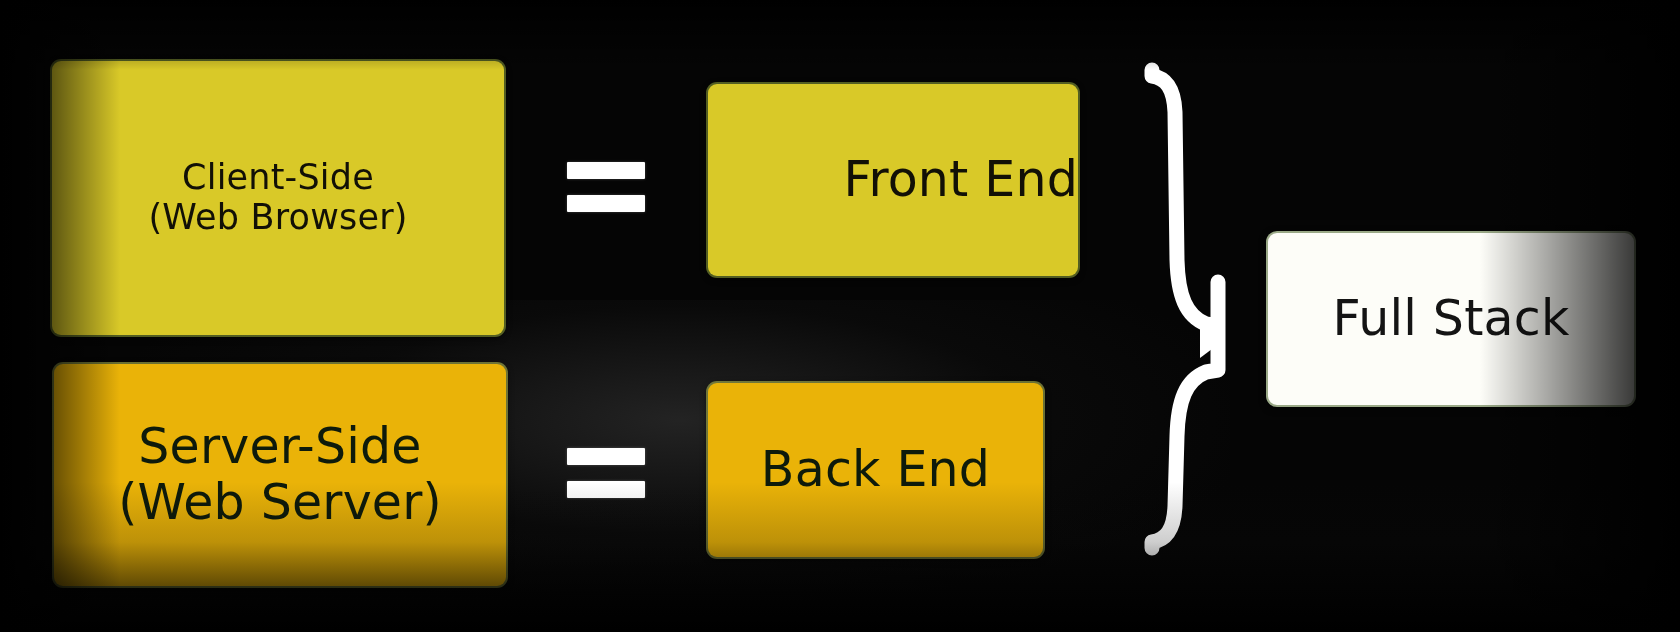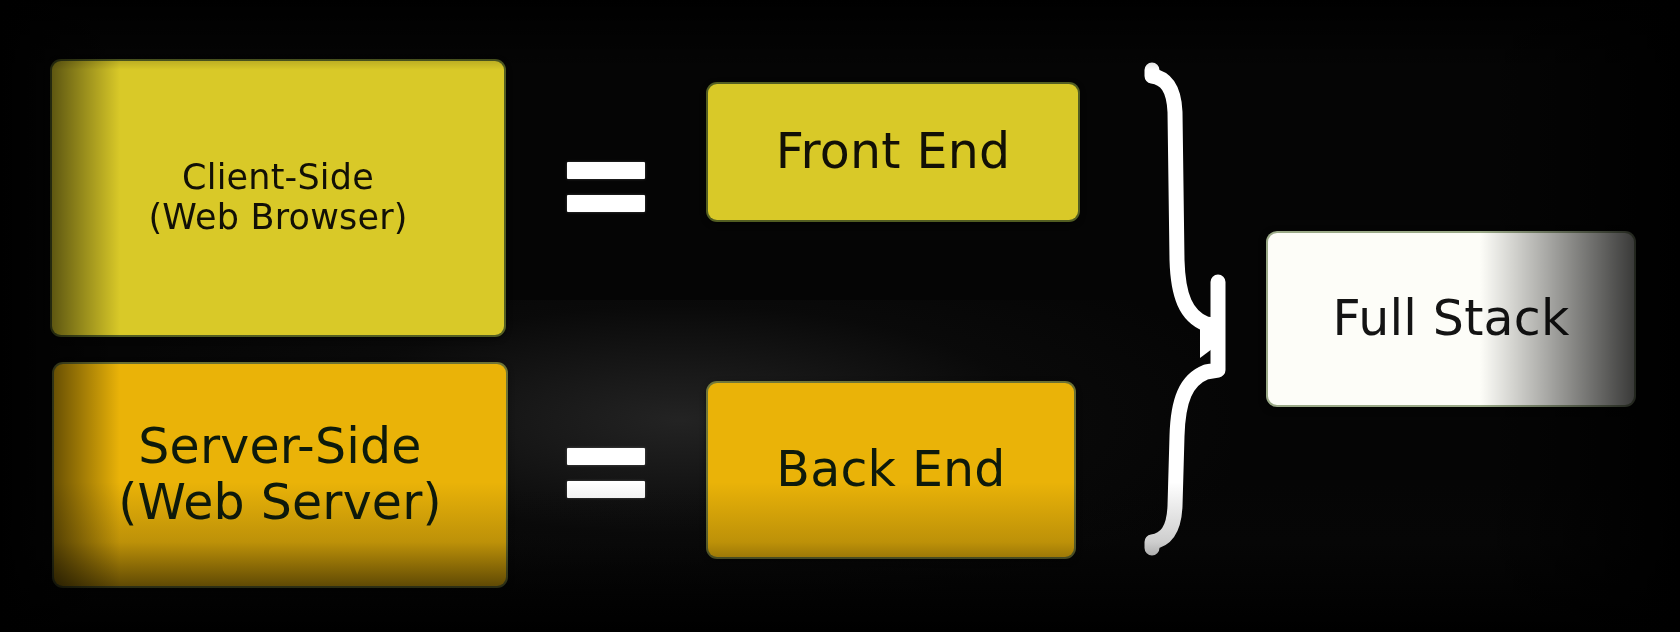--- a/index.html
+++ b/index.html
@@ -76,29 +76,30 @@
     color: #141414;
     box-shadow: 0 0 0 2px rgba(205,225,180,0.75), 0 2px 8px rgba(0,0,0,0.9);
   }
 
   
   #node-client-side {
     left: 52px; top: 61px; width: 452px; height: 274px;
     font-size: 35px;
   }
   #node-front-end {
-    left: 708px; top: 84px; width: 370px; height: 136px;
-    font-size: 49px;
+    left: 708px; top: 84px; width: 370px; height: 192px;
+    font-size: 49px;
+    justify-content: flex-end;
   }
   #node-server-side {
     left: 54px; top: 364px; width: 452px; height: 222px;
     font-size: 49px;
   }
   #node-back-end {
-    left: 708px; top: 383px; width: 366px; height: 174px;
+    left: 708px; top: 383px; width: 335px; height: 174px;
     font-size: 49px;
   }
   #node-full-stack {
     left: 1268px; top: 233px; width: 366px; height: 172px;
     font-size: 49px;
   }
 
   .node-text {
     white-space: pre-line;
     display: block;

